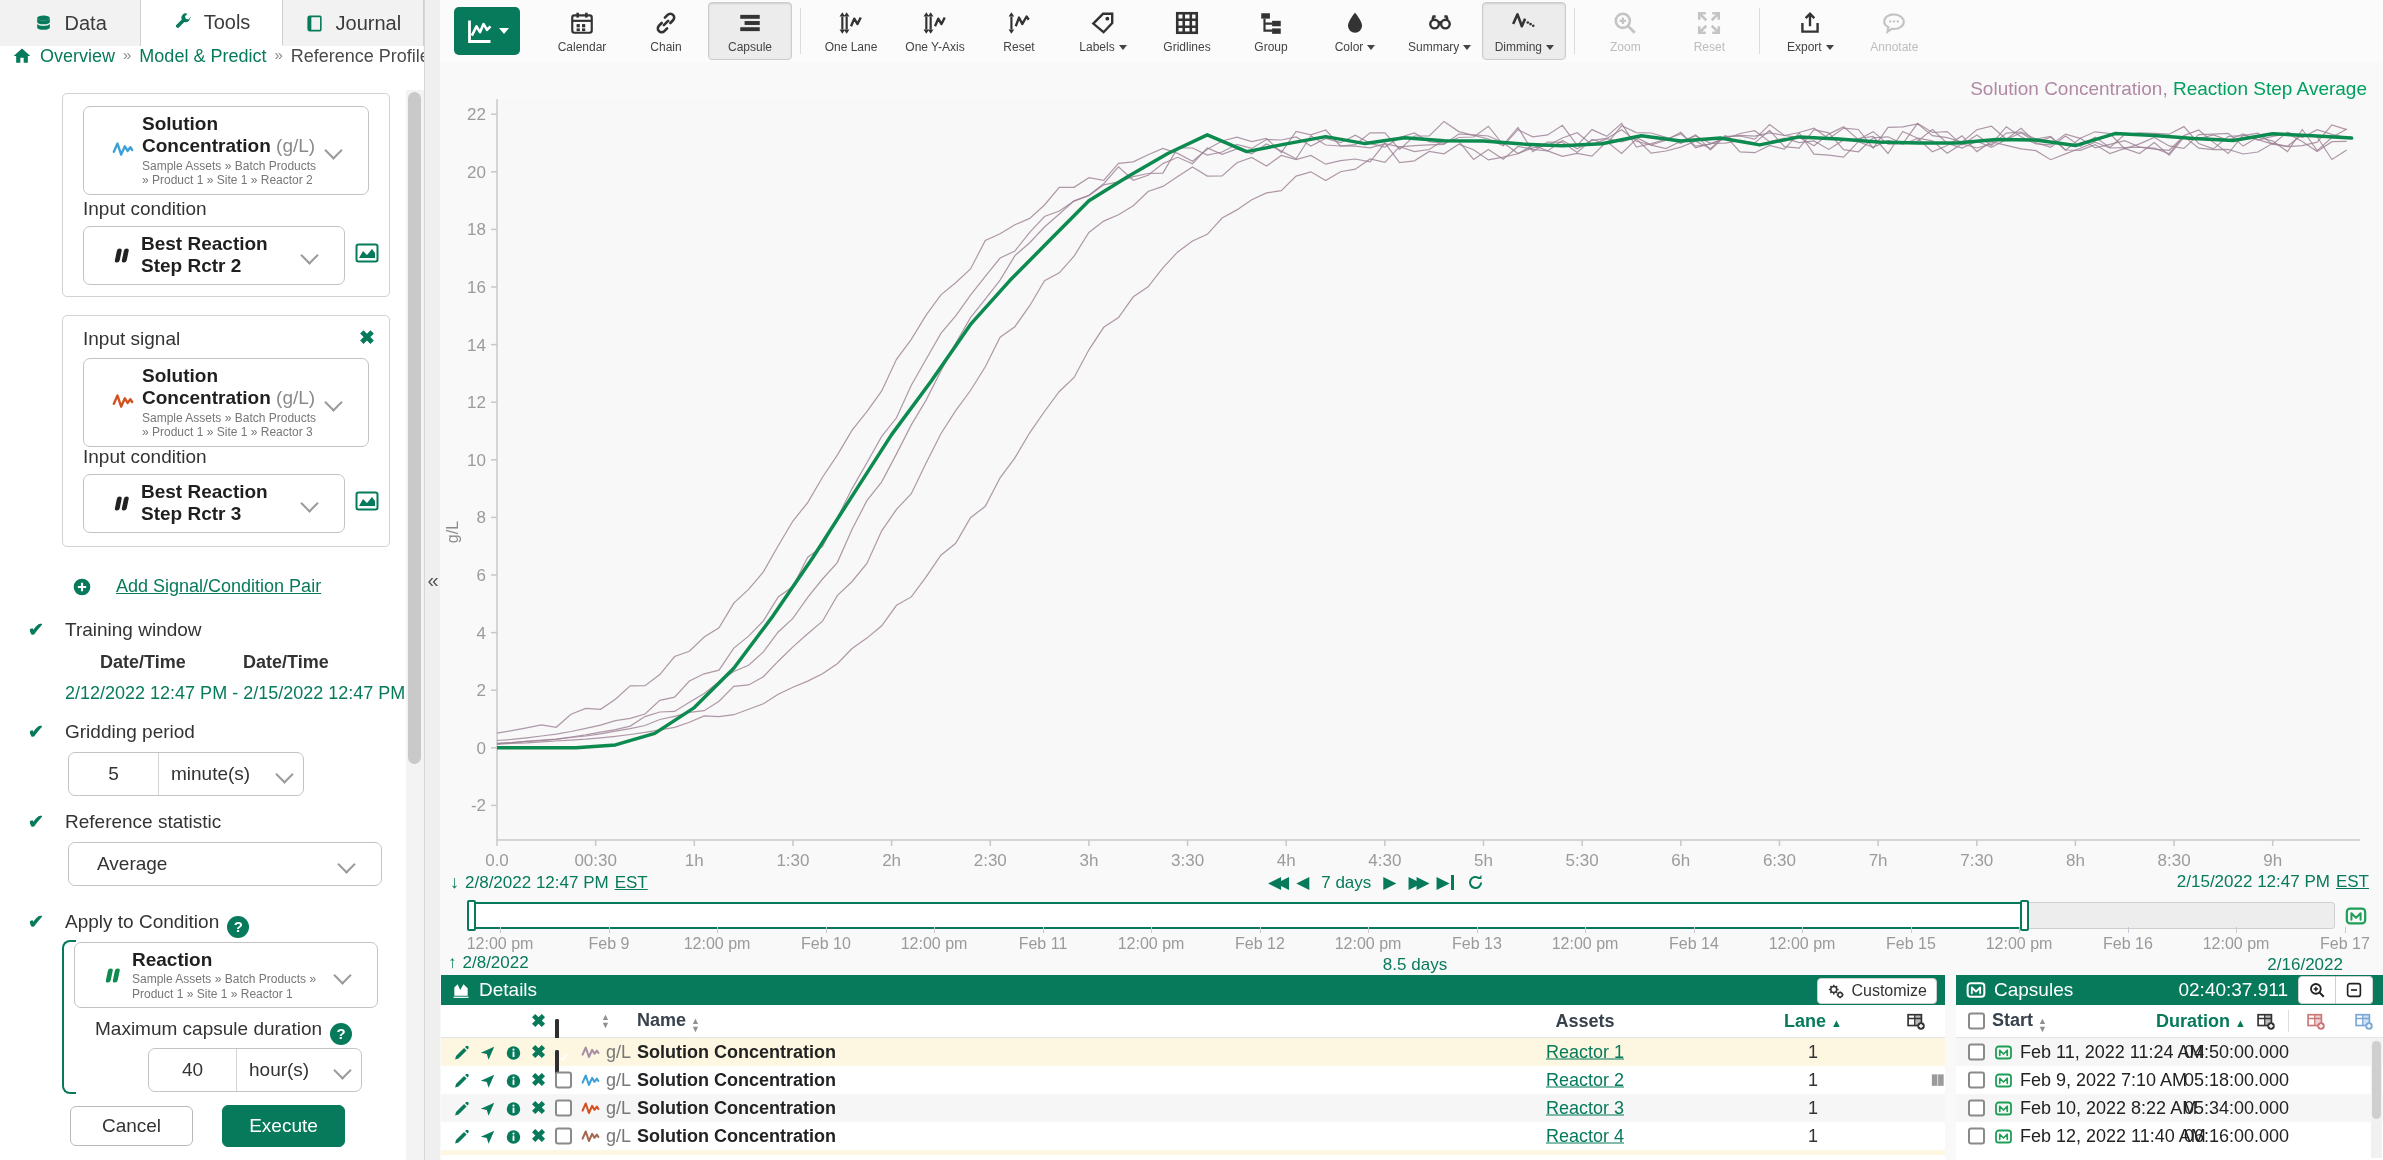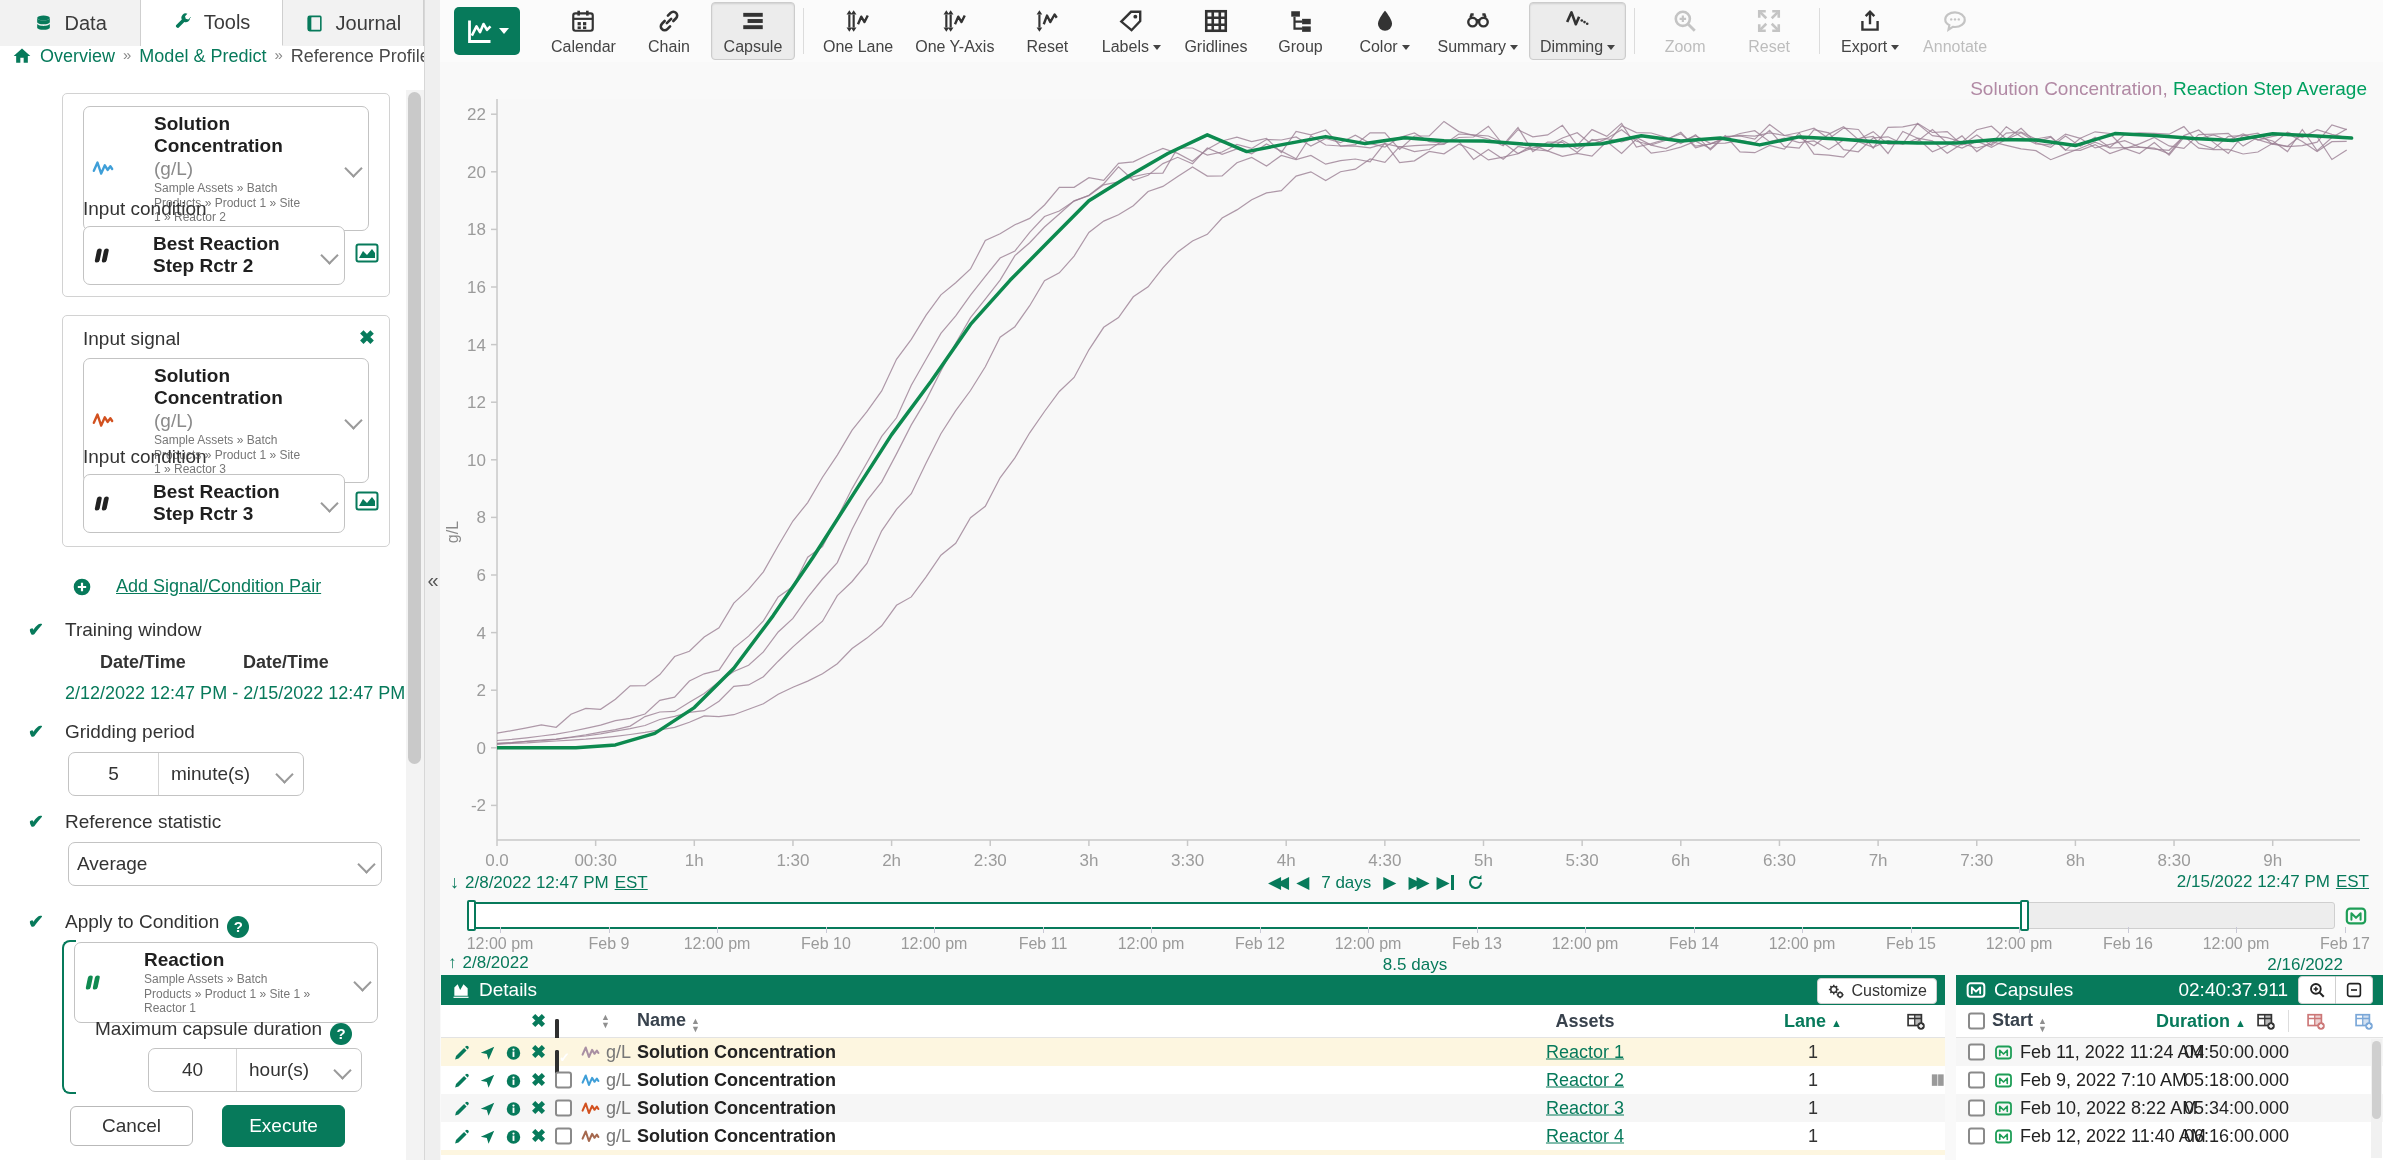--- a/index.html
+++ b/index.html
@@ -15,21 +15,21 @@
   #tabbar{left:0;top:0;width:424px;height:46px;display:flex;background:#e9e9e9;border-bottom:1px solid #c9c9c9;}
   .tab{flex:1;display:flex;align-items:center;justify-content:center;gap:12px;font-size:20px;color:#3b3b3b;background:#f2f2f2;border-right:1px solid #cfcfcf;cursor:pointer;}
   .tab .ic{color:#077A5B;}
   .tab.active{background:#fff;border-bottom:1px solid #fff;}
   #breadcrumb{left:0;top:46px;width:424px;height:44px;display:flex;gap:8px;padding-left:12px;font-size:18px;background:#fff;}
   #breadcrumb .crumb{color:#077A5B;cursor:pointer;}
   #breadcrumb .crumb.current{color:#4a4a4a;}
   #breadcrumb .sep{color:#888;font-size:15px;}
   #form{left:0;top:90px;width:406px;height:1070px;background:#fff;}
   .group{position:absolute;left:62px;width:326px;border:1px solid #d2d2d2;border-radius:5px;}
-  .dd{position:absolute;background:#fff;border:1px solid #c3c3c3;border-radius:7px;display:flex;align-items:center;padding:6px 8px;box-sizing:border-box;cursor:pointer;gap:32px;}
+  .dd{position:absolute;background:#fff;border:1px solid #c3c3c3;border-radius:7px;display:flex;align-items:center;padding:6px 28px;box-sizing:border-box;cursor:pointer;}
   .dd .sigicon{flex:none;margin-right:8px;}
   .dd .ddtext{flex:1;min-width:0;}
   .dd-name{font-weight:bold;font-size:19px;color:#1f1f1f;line-height:1.18;}
   .dd-unit{font-weight:normal;color:#8a8a8a;}
   .dd-path{font-size:12px;color:#777;line-height:1.2;margin-top:1px;}
   .dd .chev{margin-left:6px;}
   .flabel{position:absolute;font-size:19px;color:#333;}
   .optcheck{position:absolute;left:28px;color:#077A5B;font-size:19px;font-weight:bold;}
   .linky{color:#077A5B;text-decoration:underline;cursor:pointer;}
   .numunit{position:absolute;display:flex;border:1px solid #c3c3c3;border-radius:7px;overflow:hidden;background:#fff;}
@@ -39,21 +39,21 @@
   .btn{position:absolute;display:flex;align-items:center;justify-content:center;font-size:19px;border-radius:6px;cursor:pointer;box-sizing:border-box;}
   .btn.secondary{background:#fff;border:1px solid #b9b9b9;color:#333;}
   .btn.primary{background:#077A5B;color:#fff;border:1px solid #077A5B;}
   #sb-track{left:406px;top:90px;width:18px;height:1070px;background:#f3f3f3;}
   #sb-thumb{left:2px;top:2px;width:13px;height:672px;background:#c9c9c9;border-radius:7px;}
   #divider{left:424px;top:0;width:16px;height:1160px;background:#efefef;border-left:1px solid #d7d7d7;border-right:1px solid #bdbdbd;display:flex;align-items:center;justify-content:center;color:#555;font-size:20px;cursor:pointer;}
   
   #main{left:440px;top:0;width:1943px;height:1160px;background:#f9f9f9;}
   #toolbar{left:0;top:0;width:1943px;height:62px;background:#fbfbfb;display:flex;align-items:center;padding-left:14px;box-sizing:border-box;}
   #trendbtn{width:66px;height:48px;background:#077A5B;border-radius:5px;display:flex;align-items:center;justify-content:center;color:#fff;margin-right:20px;cursor:pointer;}
-  .tbtn{height:56px;min-width:62px;padding:0 10px;display:flex;flex-direction:column;align-items:center;justify-content:center;gap:4px;color:#444;font-size:16px;border-radius:4px;cursor:pointer;border:1px solid transparent;}
+  .tbtn{height:56px;min-width:62px;padding:0 10px;display:flex;flex-direction:column;align-items:center;justify-content:center;gap:4px;color:#444;font-size:12px;border-radius:4px;cursor:pointer;border:1px solid transparent;}
   .tbtn .icwrap{height:28px;display:flex;align-items:flex-end;justify-content:center;color:#333;}
   .tbtn.active{background:#ececec;border-color:#cccccc;box-shadow:inset 0 1px 2px rgba(0,0,0,.12);}
   .tbtn.disabled{color:#bdbdbd;cursor:default;}
   .tbtn.disabled .icwrap{color:#c4c4c4;}
   .tsep{width:1px;height:46px;background:#dcdcdc;margin:0 8px;flex:none;}
   #chart{left:0;top:62px;width:1943px;height:810px;background:#f9f9f9;}
   #legend{position:absolute;top:16px;right:16px;font-size:19px;}
   #rangebar{left:0;top:872px;width:1943px;height:25px;font-size:17px;}
   #rangebar .ctl{color:#077A5B;cursor:pointer;}
   #timeline{left:0;top:897px;width:1943px;height:78px;}

